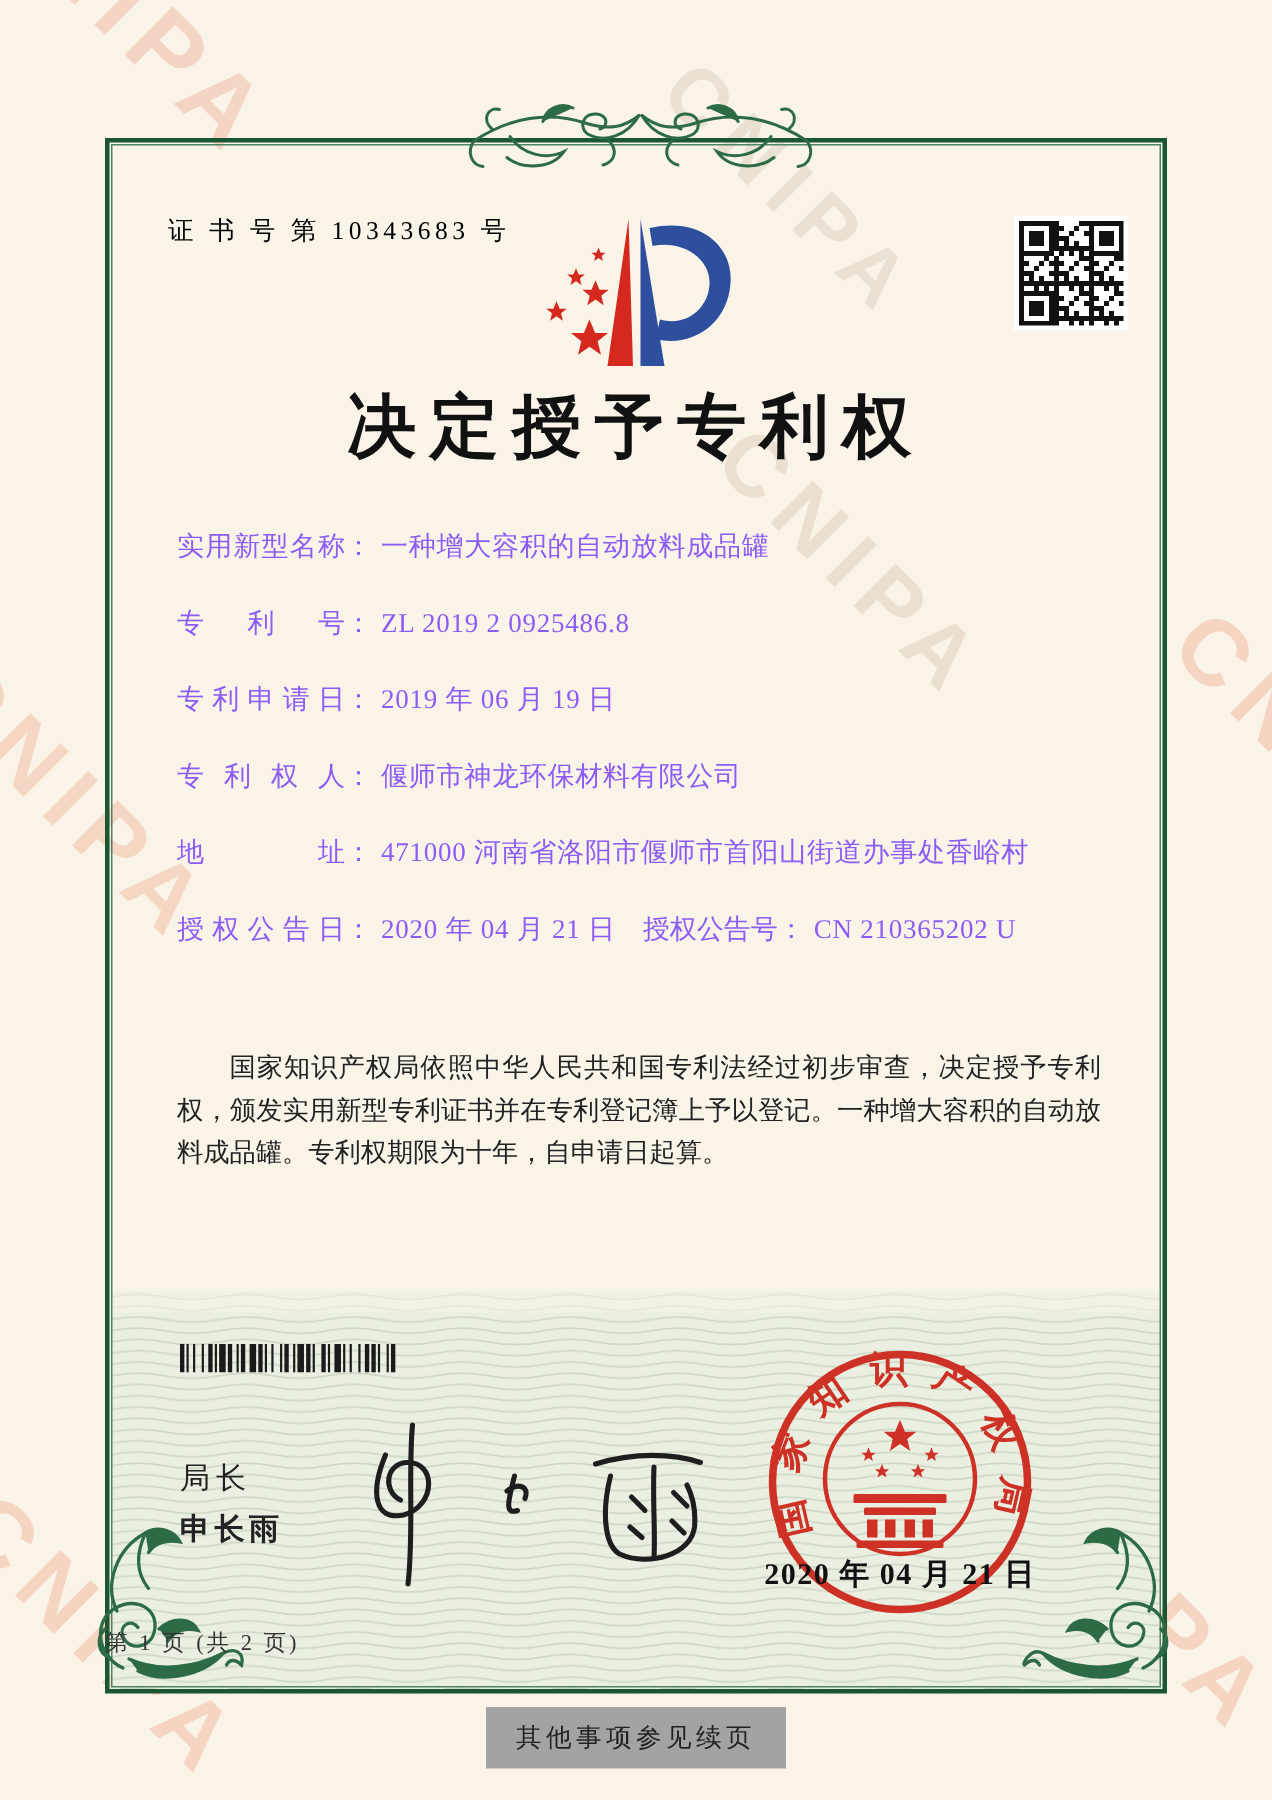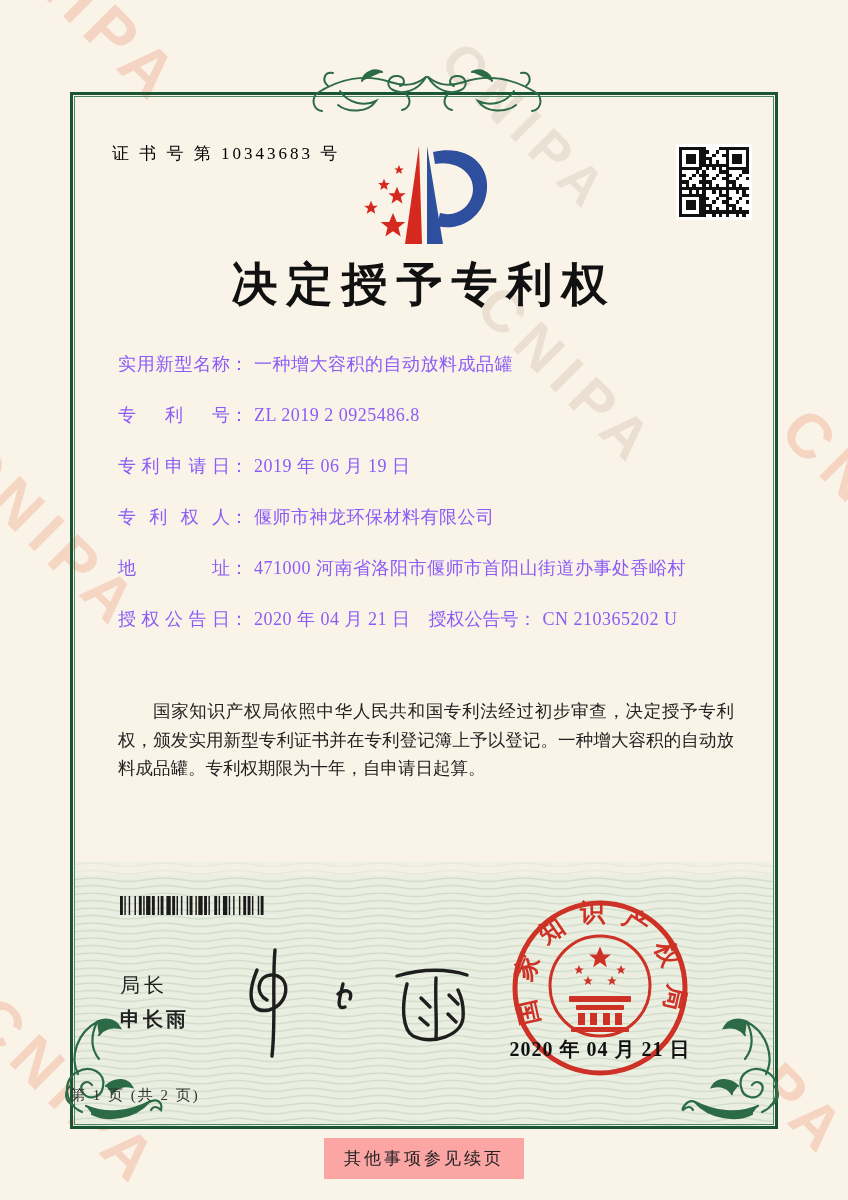--- a/index.html
+++ b/index.html
@@ -72,21 +72,21 @@
   
   .seal{position:absolute;left:505px;top:893px;width:190px;height:190px;opacity:.93;}
   .seal text{font-family:"Liberation Serif","DejaVu Serif",serif;}
   .seal-date{
     position:absolute;left:505px;top:1036px;width:190px;text-align:center;
     font-size:20px;letter-spacing:1px;color:#111;font-weight:bold;
   }
   
   .page-info{position:absolute;left:70px;top:1086px;width:708px;text-align:left;font-size:15px;letter-spacing:2px;color:#333;}
   .note-wrap{position:absolute;left:0;top:1138px;width:100%;text-align:center;}
-  .note{display:inline-block;background:#fca5a5;padding:9px 20px;font-size:17px;letter-spacing:3px;color:#222;}
+  .note{display:inline-block;background:#a3a3a3;padding:9px 20px;font-size:17px;letter-spacing:3px;color:#222;}
 </style>
 </head>
 <body>
 
 <div class="page">
 
   <span class="wm wm1">CNIPA</span>
   <span class="wm wm2">CNIPA</span>
   <span class="wm wm3">CNIPA</span>
   <span class="wm wm4">CNIPA</span>

